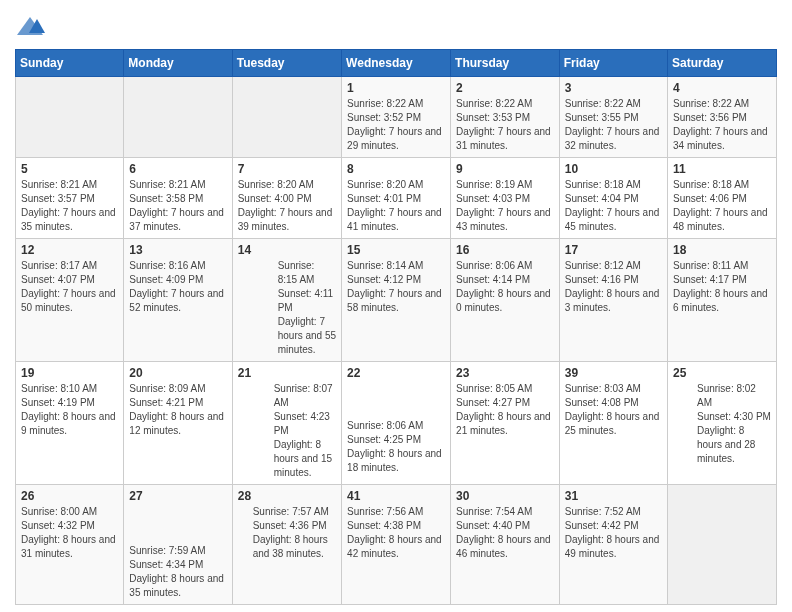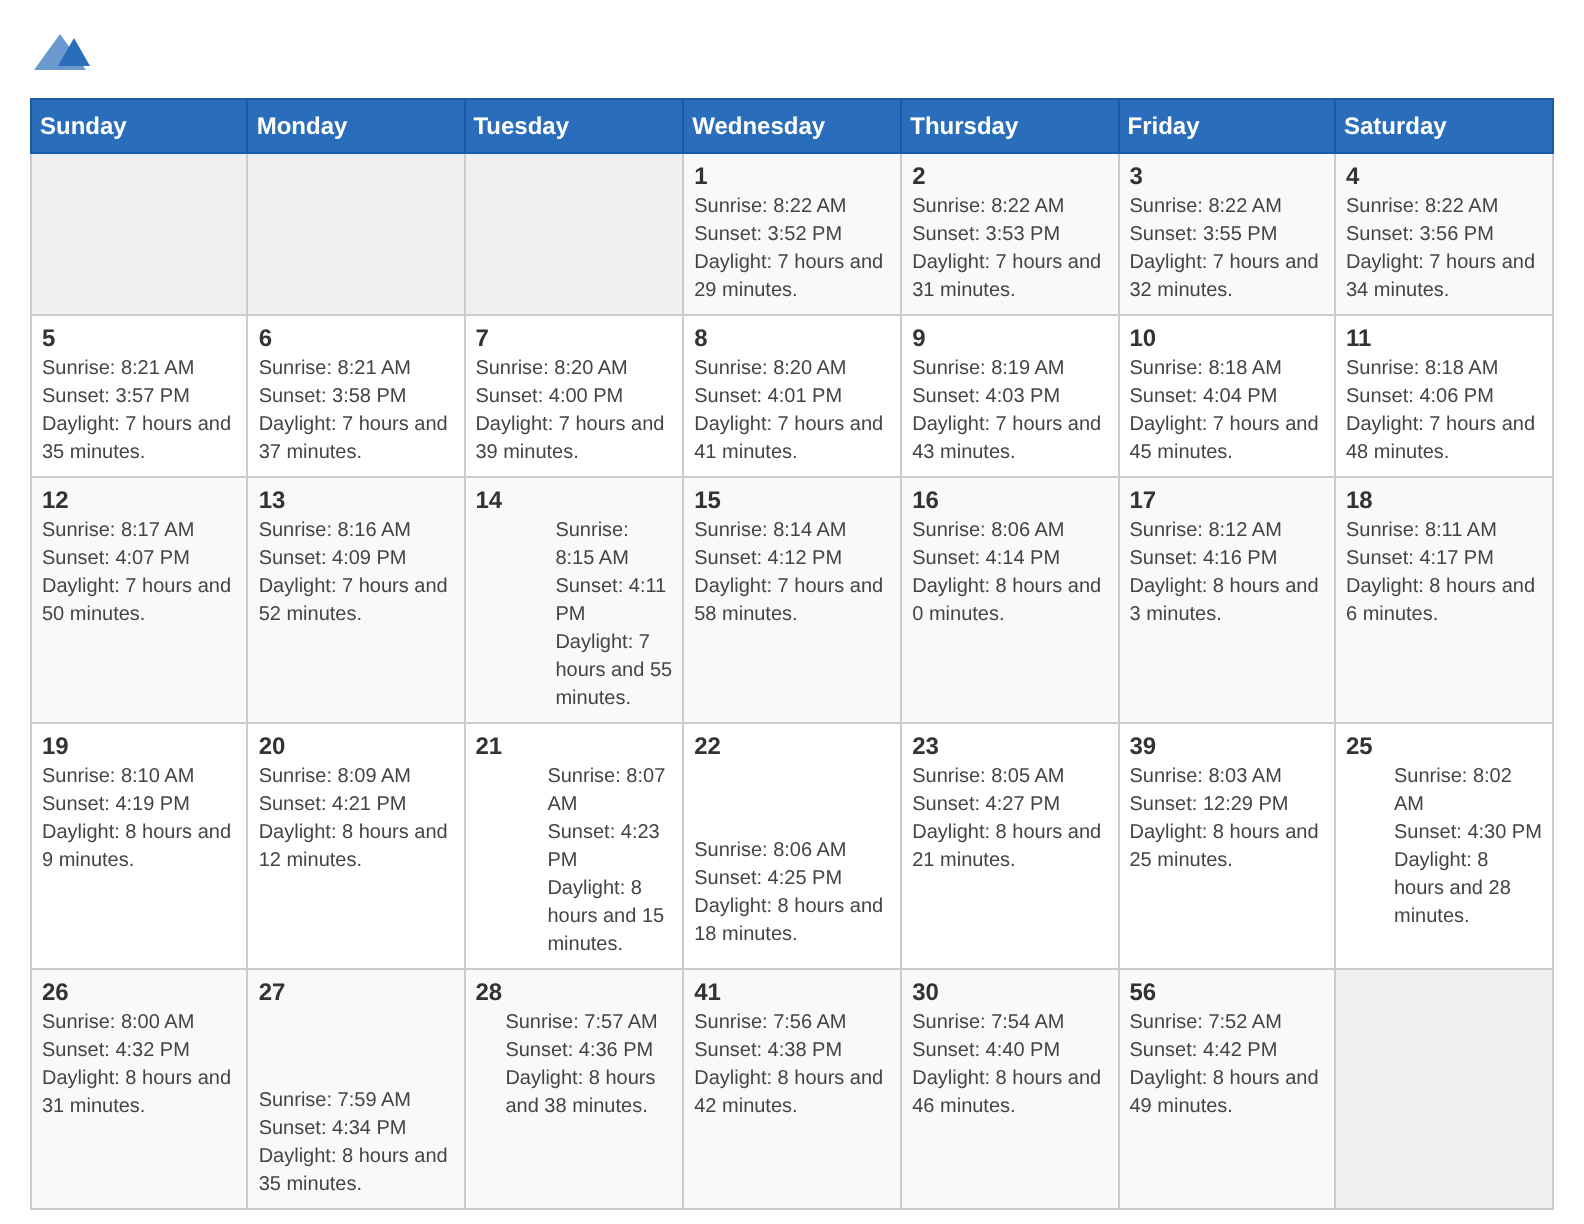--- a/index.html
+++ b/index.html
@@ -265,21 +265,21 @@
         </td>
         <td>
           <span class="day-number">23</span>
           <div class="day-info" style="white-space: pre-line;">Sunrise: 8:05 AM
 Sunset: 4:27 PM
 Daylight: 8 hours and 21 minutes.</div>
         </td>
         <td>
           <span class="day-number">39</span>
           <div class="day-info" style="white-space: pre-line;">Sunrise: 8:03 AM
-Sunset: 12:29 PM
+Sunset: 4:08 PM
 Daylight: 8 hours and 25 minutes.</div>
         </td>
         <td>
           <span class="day-number">25</span>
           <div class="day-info" style="white-space: pre-line; margin-left: 24px;">Sunrise: 8:02 AM
 Sunset: 4:30 PM
 Daylight: 8 hours and 28 minutes.</div>
         </td>
       </tr>
       <tr>
@@ -307,21 +307,21 @@
 Sunset: 4:38 PM
 Daylight: 8 hours and 42 minutes.</div>
         </td>
         <td>
           <span class="day-number">30</span>
           <div class="day-info" style="white-space: pre-line;">Sunrise: 7:54 AM
 Sunset: 4:40 PM
 Daylight: 8 hours and 46 minutes.</div>
         </td>
         <td>
-          <span class="day-number">56</span>
+          <span class="day-number">31</span>
           <div class="day-info" style="white-space: pre-line;">Sunrise: 7:52 AM
 Sunset: 4:42 PM
 Daylight: 8 hours and 49 minutes.</div>
         </td>
         <td class="empty-cell"></td>
       </tr>
     </tbody>
 </table>
 
 </body></html>

